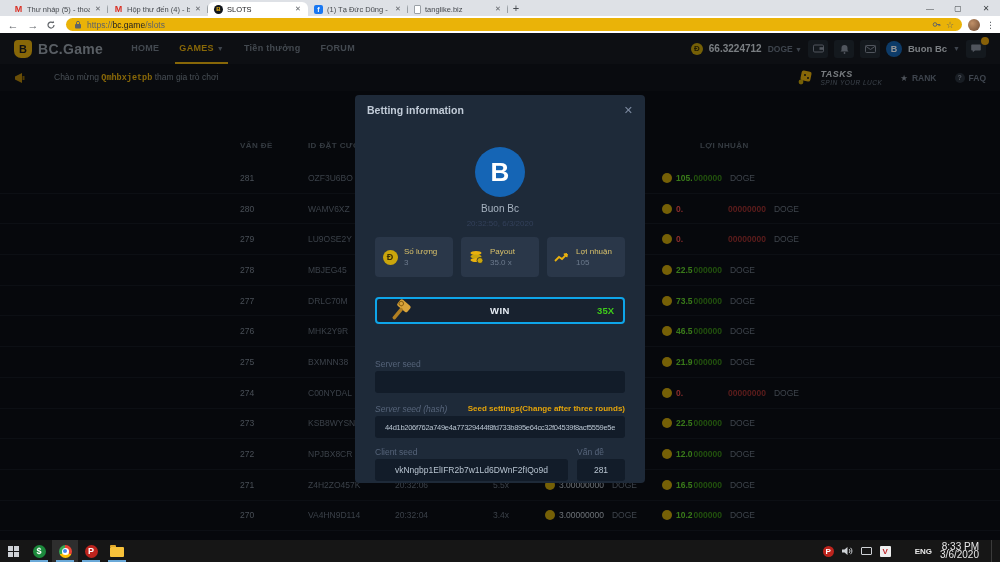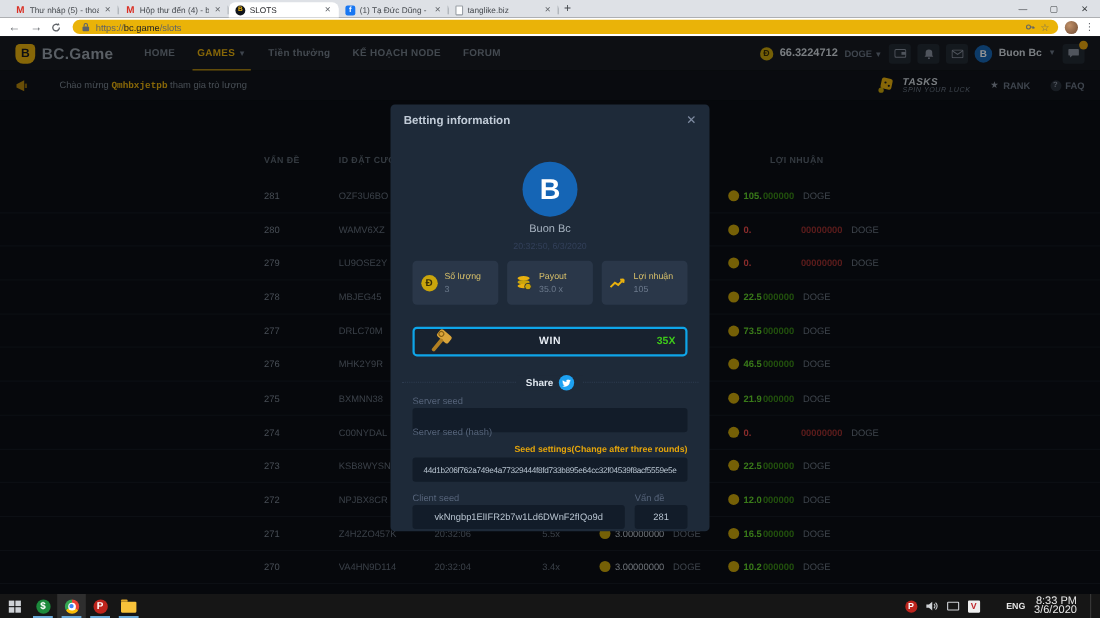--- a/index.html
+++ b/index.html
@@ -102,21 +102,21 @@
   .m-win .wmult { position:absolute; right:9px; font-size:9.5px; font-weight:bold; color:#3ecb1a; }
   .m-win .hammer { position:absolute; left:10px; top:-2px; }
   .m-share { position:absolute; left:0; right:0; top:243px; text-align:center; }
   .m-share::before { content:""; position:absolute; left:10px; right:10px; top:50%; border-top:1px dotted #2e3c50; }
   .share-chip { position:relative; display:inline-flex; align-items:center; gap:5px; background:#1e2a39; padding:0 8px; }
   .share-lab { font-size:9px; font-weight:bold; color:#dfe6ee; }
   .twbird { width:14px; height:14px; border-radius:50%; background:#1da1f2; display:flex; align-items:center; justify-content:center; }
   .flab { position:absolute; font-size:8.5px; color:#56647a; }
   .finput { position:absolute; height:22px; background:#121c29; border-radius:3px; display:flex; align-items:center; justify-content:center; color:#b8c4d0; }
   .l-ss { left:20px; top:264px; } .i-ss { left:20px; right:20px; top:276px; }
-  .l-ssh { left:20px; top:292px; }
+  .l-ssh { left:20px; top:309px;font-style:italic; }
   .seedset { position:absolute; right:20px; top:309px; font-size:8px; color:#e5a50a; font-weight:bold; }
   .i-ssh { left:20px; right:20px; top:321px; font-size:7.5px; letter-spacing:-.3px; }
   .l-cs { left:20px; top:352px;text-align:right; } .l-nc { left:222px; top:352px; }
   .i-cs { left:20px; width:193px; top:364px; font-size:8.5px; }
   .i-nc { left:222px; width:48px; top:364px; font-size:8.5px; }
 
   
   .taskbar { position:absolute; left:0; right:0; bottom:0; height:22px; background:#161616; display:flex; align-items:center; z-index:20; }
   .tb-cell { width:26px; height:22px; display:flex; align-items:center; justify-content:center; position:relative; }
   .tb-cell.open::after { content:""; position:absolute; left:4px; right:4px; bottom:0; height:2px; background:#6aa9d8; }
@@ -212,21 +212,20 @@
 
     <header class="site-header">
       <div class="logo">
         <div class="logo-shield">B</div>
         <div class="logo-text">BC.Game</div>
       </div>
       <nav class="mainnav">
         <span class="nav-item">HOME</span>
         <span class="nav-item active"><span>GAMES</span> <span class="caret">▼</span></span>
         <span class="nav-item">Tiền thưởng</span>
-        <span class="nav-item">KẾ HOẠCH NODE</span>
         <span class="nav-item">FORUM</span>
       </nav>
       <div class="hdr-right">
         <span class="coin c12">Ð</span>
         <span class="balance">66.3224712</span>
         <span class="cursel"><span>DOGE</span> <span class="caret">▼</span></span>
         <div class="sqbtn">
           <svg width="11" height="9" viewBox="0 0 11 9">
               <rect x="0.5" y="1" width="10" height="7" rx="1.2" fill="none" stroke="#8a93a0" stroke-width="1"></rect>
               <rect x="6.5" y="3.2" width="4" height="2.6" fill="#8a93a0"></rect>
@@ -254,21 +253,21 @@
           <span class="badge-dot"></span>
         </div>
       </div>
     </header>
 
     <div class="announce">
       <svg width="14" height="12" viewBox="0 0 14 12">
           <path d="M1 4.5 L8 1 V11 L1 7.5 Z" fill="#b5870d"></path>
           <rect x="8.5" y="4" width="2" height="4" fill="#8a6709"></rect>
         </svg>
-      <span class="ann-text"><span>Chào mừng </span><b>Qmhbxjetpb</b><span> tham gia trò lượng</span></span>
+      <span class="ann-text"><span>Chào mừng </span><b>Qmhbxjetpb</b><span> tham gia trò chơi</span></span>
       <div class="ann-right">
         <div class="tasks">
           <svg width="18" height="18" viewBox="0 0 18 18">
               <rect x="4" y="2" width="10" height="10" rx="2" fill="#e9b10e" transform="rotate(12 9 7)"></rect>
               <circle cx="8" cy="6" r="1" fill="#171b21"></circle>
               <circle cx="11" cy="9" r="1" fill="#171b21"></circle>
               <circle cx="4" cy="13" r="2.4" fill="#caa50c"></circle>
             </svg>
           <div class="tasks-txt">
             <div class="t1">TASKS</div>
@@ -527,30 +526,20 @@
                 <rect x="6" y="5" width="13" height="8" rx="2" fill="#d9a43a"></rect>
                 <rect x="11" y="12" width="3.5" height="14" rx="1.5" fill="#b07f22"></rect>
                 <circle cx="9" cy="9" r="2.2" fill="none" stroke="#8a6112" stroke-width="1"></circle>
               </g>
             </svg>
         </span>
         <span class="wlab">WIN</span>
         <span class="wmult">35X</span>
       </div>
 
-      <div class="m-share">
-        <span class="share-chip">
-          <span class="share-lab">Share</span>
-          <span class="twbird">
-            <svg width="8" height="7" viewBox="0 0 8 7">
-                <path d="M8 0.8 a3 3 0 0 1-0.9 0.3 A1.6 1.6 0 0 0 7.8 0 a3.2 3.2 0 0 1-1 0.4 A1.6 1.6 0 0 0 4 1.9 v0.4 A4.5 4.5 0 0 1 0.6 0.6 a1.6 1.6 0 0 0 0.5 2.1 A1.6 1.6 0 0 1 0.3 2.5 v0 a1.6 1.6 0 0 0 1.3 1.6 1.7 1.7 0 0 1-0.7 0 1.6 1.6 0 0 0 1.5 1.1 A3.2 3.2 0 0 1 0 5.9 4.5 4.5 0 0 0 2.5 6.6 4.5 4.5 0 0 0 7 2.1 V1.9 A3.2 3.2 0 0 0 8 0.8 Z" fill="#fff"></path>
-              </svg>
-          </span>
-        </span>
-      </div>
 
       <span class="flab l-ss">Server seed</span>
       <div class="finput i-ss"></div>
 
       <span class="flab l-ssh">Server seed (hash)</span>
       <span class="seedset">Seed settings(Change after three rounds)</span>
       <div class="finput i-ssh">44d1b206f762a749e4a77329444f8fd733b895e64cc32f04539f8acf5559e5e</div>
 
       <span class="flab l-cs">Client seed</span>
       <span class="flab l-nc">Vấn đề</span>

